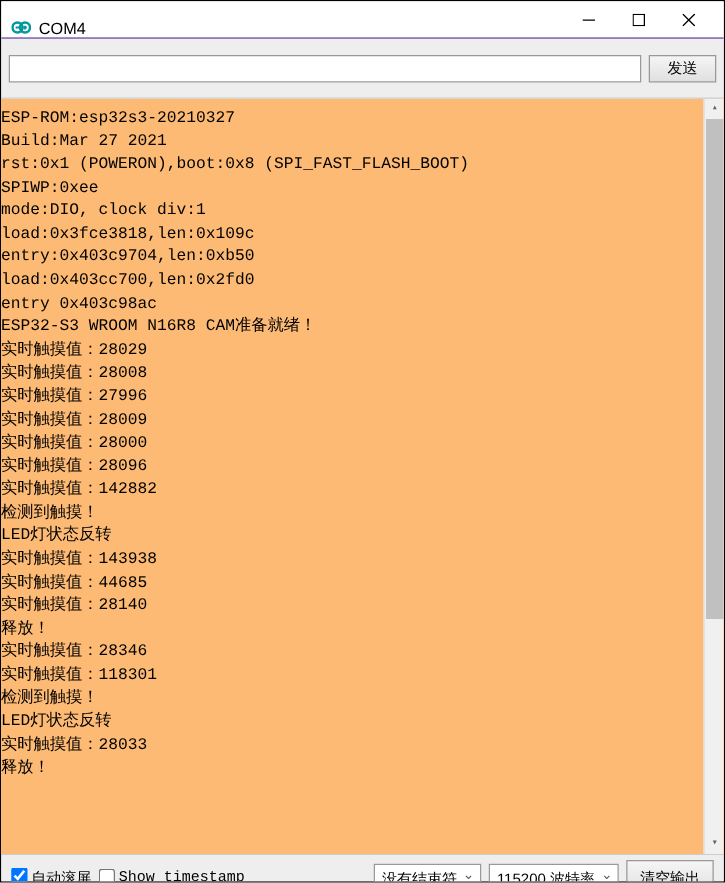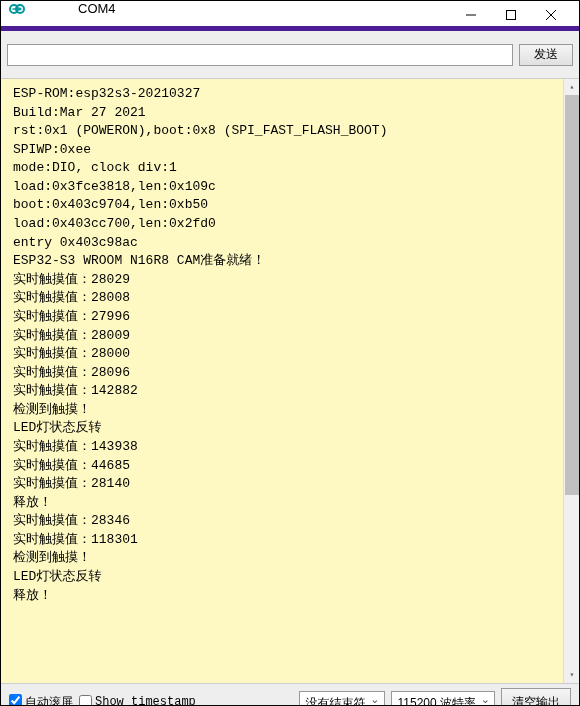--- a/index.html
+++ b/index.html
@@ -13,24 +13,23 @@
       background: #fff;
       width: 580px;
       height: 706px;
       overflow: hidden;
       border: 1px solid #000;
     }
     .titlebar {
       height: 30px;
       background: #fff;
       display: flex;
-      align-items: flex-start;
+      align-items: flex-end;
       padding: 0 8px;
-      border-bottom: 5px solid #4c1d95;
-      gap: 47px;
+      border-bottom: 1px solid #4c1d95;
     }
     .app-icon {
       width: 16px;
       height: 16px;
       margin-right: 6px;
       display: flex;
       align-items: center;
       justify-content: center;
     }
     .app-icon svg {
@@ -81,23 +80,23 @@
       height: 22px;
       padding: 0 14px;
       border: 1px solid #999;
       background: linear-gradient(#f5f5f5, #e0e0e0);
       font-size: 12px;
       cursor: pointer;
       font-family: inherit;
     }
     .console {
       height: 605px;
-      background: #fef9c3;
+      background: #fdba74;
       overflow-y: auto;
-      padding: 6px 12px;
+      padding: 6px 0;
       font-family: "Consolas", "Courier New", monospace;
       font-size: 13px;
       line-height: 1.43;
       color: #000;
       border-bottom: 1px solid #ccc;
       position: relative;
     }
     .console-line {
       white-space: pre;
     }
@@ -224,41 +223,42 @@
 </div>
 
 <div class="console">
   <div id="console-content">
       <div class="console-line">ESP-ROM:esp32s3-20210327</div>
       <div class="console-line">Build:Mar 27 2021</div>
       <div class="console-line">rst:0x1 (POWERON),boot:0x8 (SPI_FAST_FLASH_BOOT)</div>
       <div class="console-line">SPIWP:0xee</div>
       <div class="console-line">mode:DIO, clock div:1</div>
       <div class="console-line">load:0x3fce3818,len:0x109c</div>
-      <div class="console-line">boot:0x403c9704,len:0xb50</div>
+      <div class="console-line">entry:0x403c9704,len:0xb50</div>
       <div class="console-line">load:0x403cc700,len:0x2fd0</div>
       <div class="console-line">entry 0x403c98ac</div>
       <div class="console-line">ESP32-S3 WROOM N16R8 CAM准备就绪！</div>
       <div class="console-line">实时触摸值：28029</div>
       <div class="console-line">实时触摸值：28008</div>
       <div class="console-line">实时触摸值：27996</div>
       <div class="console-line">实时触摸值：28009</div>
       <div class="console-line">实时触摸值：28000</div>
       <div class="console-line">实时触摸值：28096</div>
       <div class="console-line">实时触摸值：142882</div>
       <div class="console-line">检测到触摸！</div>
       <div class="console-line">LED灯状态反转</div>
       <div class="console-line">实时触摸值：143938</div>
       <div class="console-line">实时触摸值：44685</div>
       <div class="console-line">实时触摸值：28140</div>
       <div class="console-line">释放！</div>
       <div class="console-line">实时触摸值：28346</div>
       <div class="console-line">实时触摸值：118301</div>
       <div class="console-line">检测到触摸！</div>
       <div class="console-line">LED灯状态反转</div>
+      <div class="console-line">实时触摸值：28033</div>
       <div class="console-line">释放！</div>
     </div>
   <div class="scrollbar">
     <div class="scrollbar-arrow up">▴</div>
     <div class="scrollbar-thumb"></div>
     <div class="scrollbar-arrow down">▾</div>
   </div>
 </div>
 
 <div class="bottombar">

